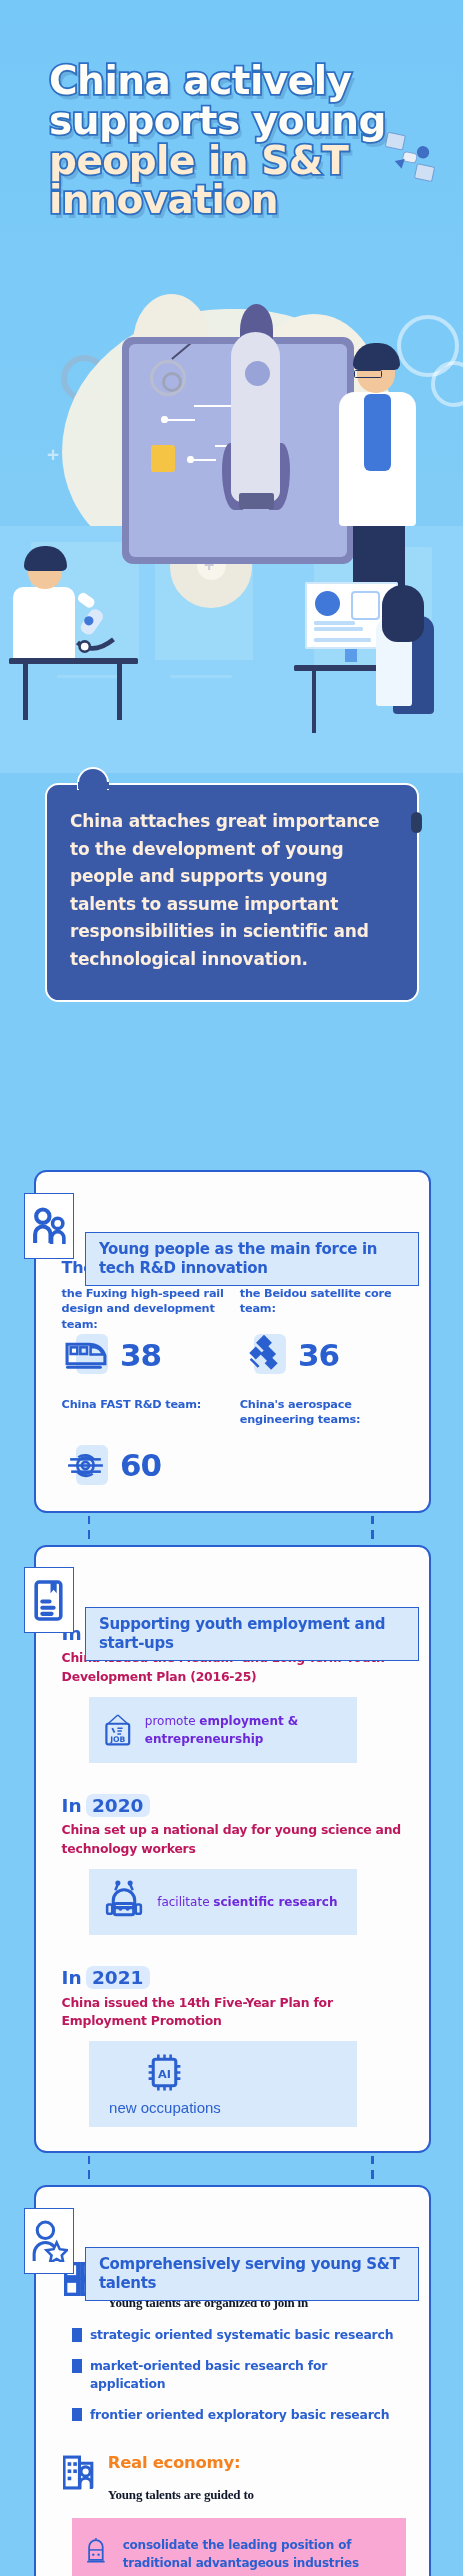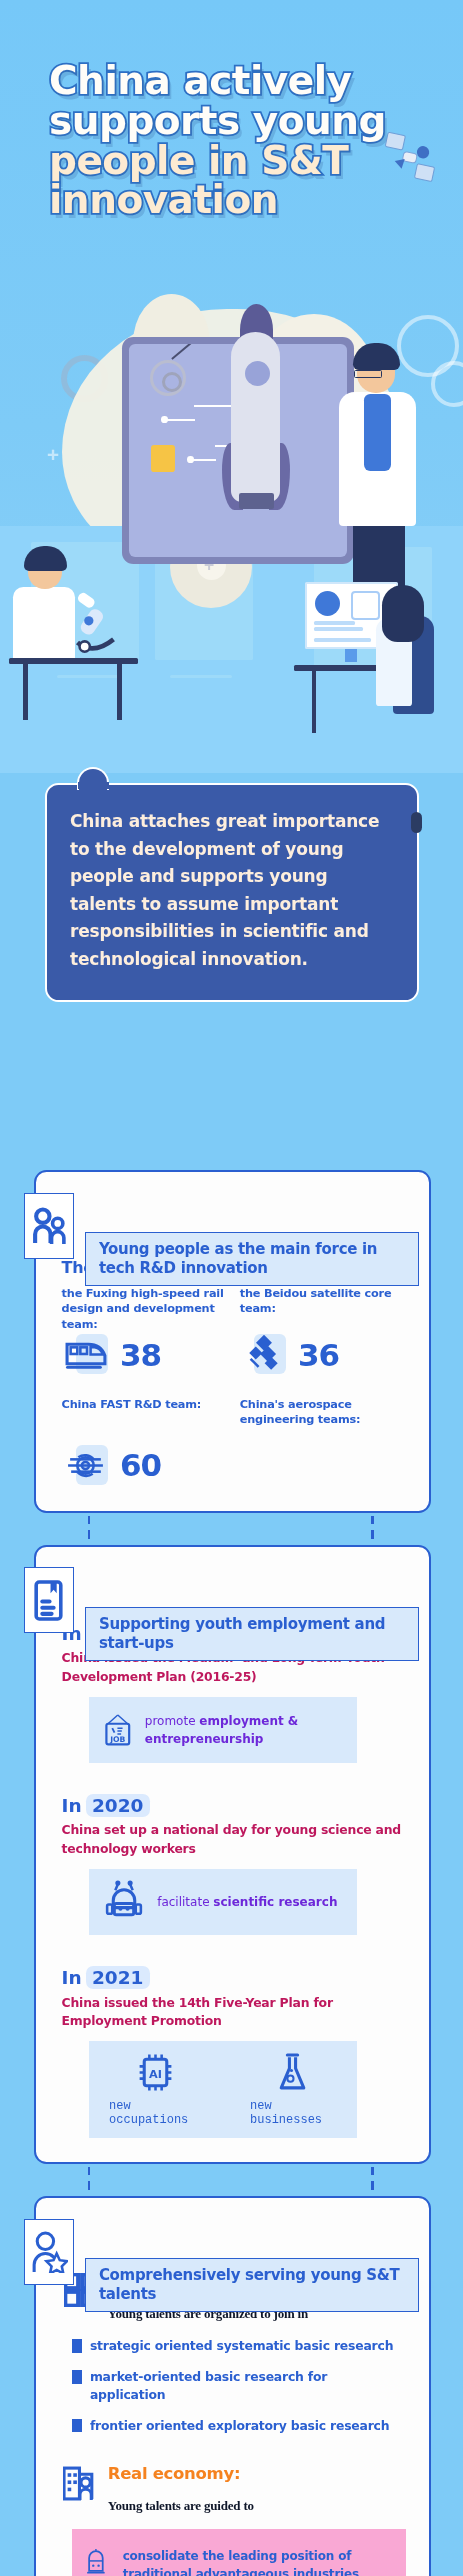--- a/index.html
+++ b/index.html
@@ -208,21 +208,21 @@
   .yeartext { margin: 5.2px 0 0 3.1px; font-size:12.4px; font-weight:800; color:#be185d; line-height:1.5;
               font-family:"DejaVu Sans", sans-serif; letter-spacing:-0.2px; }
   .chip {
     margin: 10.3px 0 0 30px; background:#d8e9fb; padding: 10.3px 13.4px;
     display:flex; align-items:center; gap:11.3px; width: 268px;
   }
   .chip.double { gap: 49px; padding: 11.3px 20.6px; width: 268px; }
   .chip-text { font-size:12px; color:#6d28d9; line-height:1.5; font-family:"DejaVu Sans", sans-serif; }
   .chip-text b { font-weight:900; }
   .chip-col { display:flex; flex-direction:column; align-items:center; gap:5.2px; }
-  .chip-col .cap { font-size:12px; color:#2a5fd0; font-family:Liberation Mono, monospace; }
+  .chip-col .cap { font-size:15px; color:#2a5fd0; font-family:Liberation Sans, sans-serif; }
 
   
   .topic { margin: 29px 0 0 3.1px; display:flex; align-items:flex-start; gap:8.2px; }
   .topic-ico { flex:0 0 auto; width:38px; height:38px; display:flex; align-items:center; justify-content:center; }
   .topic-txt { padding-top:1px; }
   .topic-title { font-size:16.5px; font-weight:900; color:#f5821f; line-height:1.08;
                  font-family:"DejaVu Sans", sans-serif; letter-spacing:-0.3px; }
   .topic-sub { font-size:13px; font-weight:800; color:#0f172a; line-height:1.4; margin-top:15px;
                font-family:Liberation Serif, serif; letter-spacing:-0.2px; }
   .bullets { margin: 14.4px 0 0 13.4px; }
@@ -503,29 +503,20 @@
             <g stroke="#2a5fd0" stroke-width="5">
               <path d="M26 14 v-9 M38 14 v-9 M50 14 v-9"></path>
               <path d="M26 66 v9 M38 66 v9 M50 66 v9"></path>
               <path d="M16 28 h-9 M16 40 h-9 M16 52 h-9"></path>
               <path d="M60 28 h9 M60 40 h9 M60 52 h9"></path>
             </g>
             <text x="38" y="50" font-size="22" font-weight="bold" fill="#2a5fd0" text-anchor="middle" font-family="DejaVu Sans">AI</text>
           </svg>
           <div class="cap">new occupations</div>
         </div>
-        <div class="chip-col">
-          <svg width="35" height="41" viewBox="0 0 68 80">
-            <path d="M24 6 h20" stroke="#2a5fd0" stroke-width="6" stroke-linecap="round"></path>
-            <path d="M28 10 v22 L12 70 h44 L40 32 V10" fill="none" stroke="#2a5fd0" stroke-width="6" stroke-linejoin="round"></path>
-            <circle cx="32" cy="36" r="3" fill="#2a5fd0"></circle>
-            <circle cx="30" cy="52" r="6" fill="none" stroke="#2a5fd0" stroke-width="4"></circle>
-          </svg>
-          <div class="cap">new businesses</div>
-        </div>
       </div>
     </div>
 
     <div class="connector">
       <div class="dash l"></div>
         <div class="dash r"></div>
     </div>
 
     <div class="card" style="padding-bottom:36px;">
       <div class="card-icon">

